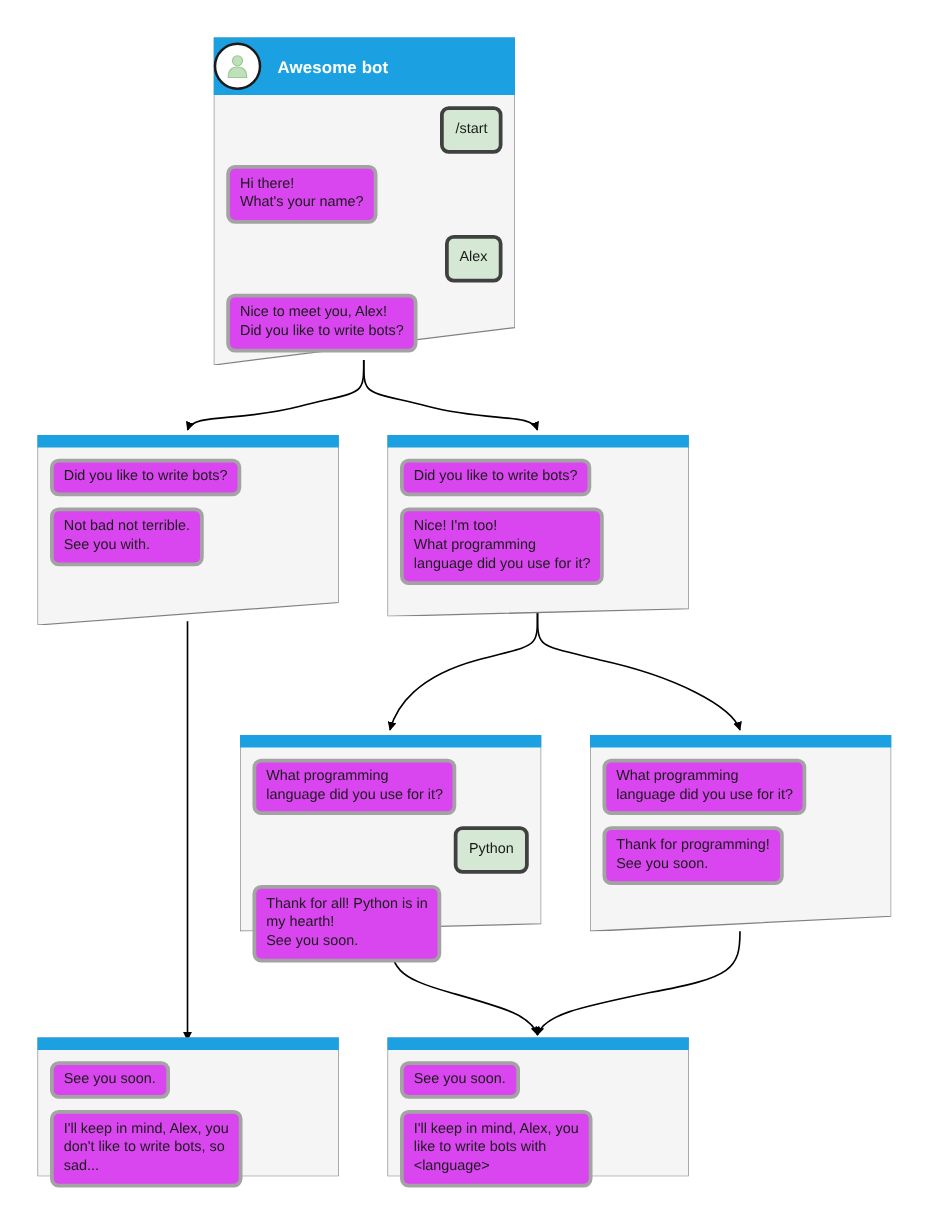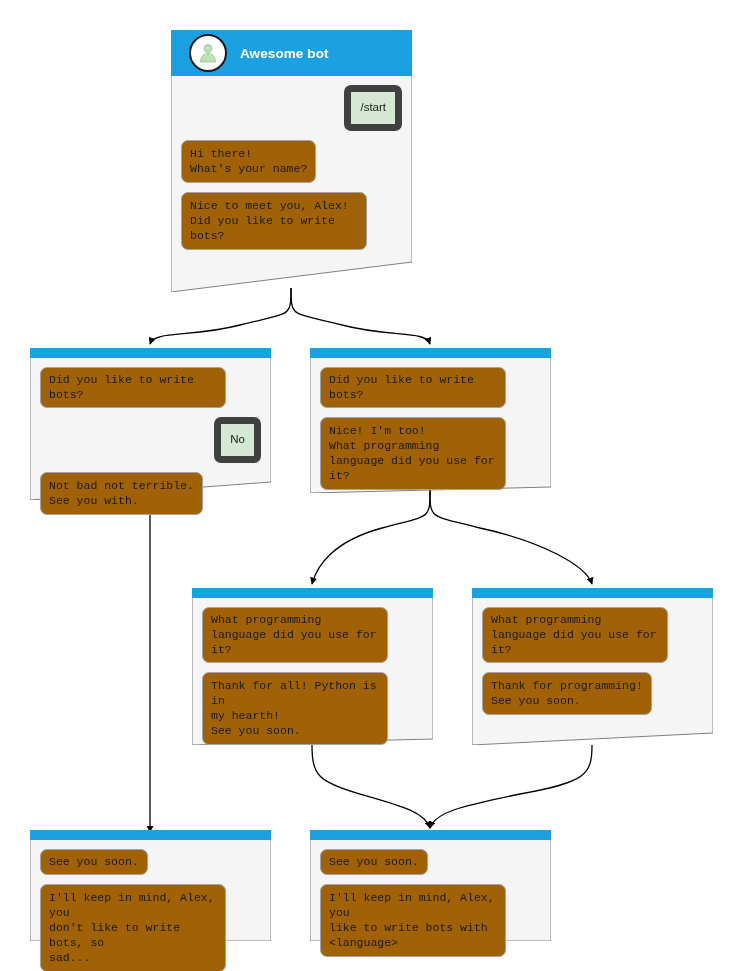--- a/index.html
+++ b/index.html
@@ -53,21 +53,21 @@
   
   .bot-header {
     position: absolute;
     left: 0;
     top: 0;
     width: 100%;
     height: 46px;
     background: #1ba1e2;
     display: flex;
     align-items: center;
-    padding-left: 18px;
+    padding-left: 0;
     box-sizing: border-box;
   }
   .avatar {
     width: 38px;
     height: 38px;
     border-radius: 50%;
     background: #ffffff;
     border: 2px solid #1a1a1a;
     box-sizing: border-box;
     display: flex;
@@ -106,27 +106,26 @@
     font-size: 11.5px;
     line-height: 15px;
     color: #1a1a1a;
     border-radius: 7px;
     padding: 5px 8px 6px 8px;
     box-sizing: border-box;
     white-space: pre-line;
     max-width: 84%;
   }
   .bubble.bot {
-    background: #a16207;
-    border: 1px solid #a3a3a3;
-    font-family: Liberation Mono, monospace;
+    background: #d946ef;
+    border: 3px solid #a3a3a3;
   }
   .bubble.user {
     background: #d5e8d4;
-    border: 7px solid #404040;
+    border: 3px solid #404040;
     min-width: 46px;
     text-align: right;
     padding: 8px 9px 9px 9px;
   }
   .bubble.compact {
     padding: 4px 8px 5px 8px;
   }
 </style>
 </head>
 <body>
@@ -171,40 +170,40 @@
     </div>
 
     <div class="node-content" style="top:46px;">
       <div class="msg-row right">
         <div class="bubble user">/start</div>
       </div>
       <div class="msg-row left">
         <div class="bubble bot">Hi there!
 What's your name?</div>
       </div>
+      <div class="msg-row right">
+        <div class="bubble user">Alex</div>
+      </div>
       <div class="msg-row left">
         <div class="bubble bot">Nice to meet you, Alex!
 Did you like to write bots?</div>
       </div>
     </div>
   </div>
 
   <div class="node" style="left:30px; top:348px; width:241px; height:152px;">
     <svg class="node-shape" viewBox="0 0 241 152" preserveAspectRatio="none">
       <polygon points="0,0 241,0 241,134 0,152" fill="#f5f5f5" stroke="#808080" stroke-width="1"></polygon>
     </svg>
     <div class="thin-header"></div>
 
     <div class="node-content" style="top:10px;">
       <div class="msg-row left">
         <div class="bubble bot compact">Did you like to write bots?</div>
       </div>
-      <div class="msg-row right">
-        <div class="bubble user">No</div>
-      </div>
       <div class="msg-row left">
         <div class="bubble bot">Not bad not terrible.
 See you with.</div>
       </div>
     </div>
   </div>
 
   <div class="node" style="left:310px; top:348px; width:241px; height:145px;">
     <svg class="node-shape" viewBox="0 0 241 145" preserveAspectRatio="none">
       <polygon points="0,0 241,0 241,139 0,145" fill="#f5f5f5" stroke="#808080" stroke-width="1"></polygon>
@@ -227,20 +226,23 @@
     <svg class="node-shape" viewBox="0 0 241 157" preserveAspectRatio="none">
       <polygon points="0,0 241,0 241,151 0,157" fill="#f5f5f5" stroke="#808080" stroke-width="1"></polygon>
     </svg>
     <div class="thin-header"></div>
 
     <div class="node-content" style="top:10px;">
       <div class="msg-row left">
         <div class="bubble bot compact">What programming
 language did you use for it?</div>
       </div>
+      <div class="msg-row right">
+        <div class="bubble user">Python</div>
+      </div>
       <div class="msg-row left">
         <div class="bubble bot">Thank for all! Python is in
 my hearth!
 See you soon.</div>
       </div>
     </div>
   </div>
 
   <div class="node" style="left:472px; top:588px; width:241px; height:157px;">
     <svg class="node-shape" viewBox="0 0 241 157" preserveAspectRatio="none">

